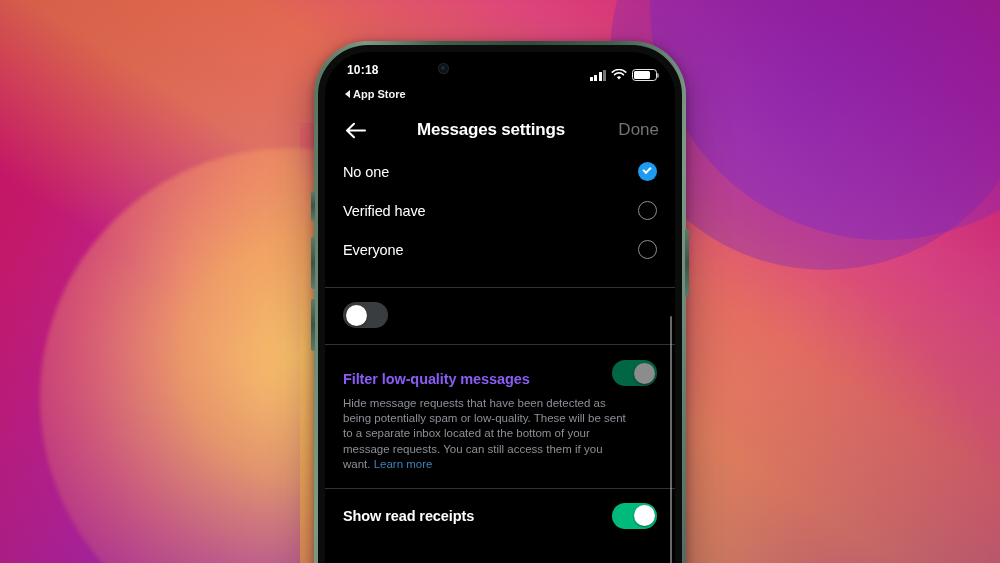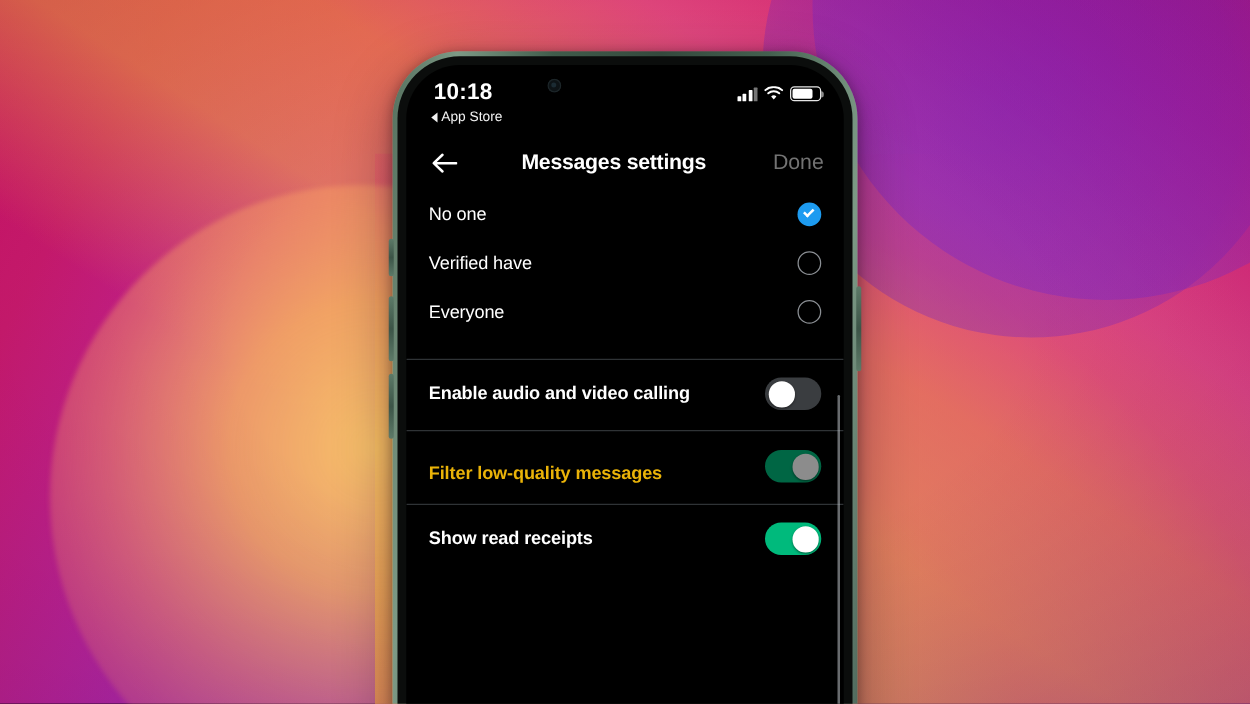--- a/index.html
+++ b/index.html
@@ -219,30 +219,30 @@
   
   .statusbar {
     position: relative;
     height: 56px;
     color: #fff;
   }
   .sb-time {
     position: absolute;
     left: 22px;
     top: 11px;
-    font-size: 18px;
+    font-size: 12px;
     font-weight: bold;
     letter-spacing: 0.2px;
   }
   .sb-back {
     position: absolute;
     left: 20px;
     top: 36px;
     font-size: 11px;
-    font-weight: normal;
+    font-weight: bold;
     color: #f2f2f2;
     display: flex;
     align-items: center;
     gap: 3px;
     white-space: nowrap;
   }
   .sb-tri {
     width: 0; height: 0;
     border-top: 4px solid transparent;
     border-bottom: 4px solid transparent;
@@ -383,21 +383,21 @@
     margin-top: 9px;
     font-size: 11.5px;
     line-height: 1.32;
     color: #9aa0a6;
     max-width: 288px;
   }
   .link {
     color: #3d7fbf;
     text-decoration: none;
   }
-  .section.dim .section-title { color: #eab308; margin-top: 12px; }
+  .section.dim .section-title { color: #8b5cf6; margin-top: 12px; }
   .section.dim .section-desc { color: #8b9097; }
   .section.dim .toggle { opacity: 0.55; }
 
   
   .toggle {
     width: 45px;
     height: 26px;
     border-radius: 13px;
     position: relative;
     flex: 0 0 auto;
@@ -513,36 +513,38 @@
               <span class="row-label">Everyone</span>
               <span class="radio"></span>
             </div>
           </div>
 
           <div style="height:18px"></div>
           <div class="divider"></div>
 
           <div class="section">
             <div class="section-head">
-              <span class="section-title">Enable audio and video calling</span>
               <span class="toggle">
                 <span class="knob"></span>
               </span>
             </div>
           </div>
 
           <div class="divider"></div>
 
           <div class="section dim">
             <div class="section-head">
               <span class="section-title">Filter low-quality messages</span>
               <span class="toggle on">
                 <span class="knob"></span>
               </span>
             </div>
+            <div class="section-desc">
+              <span>Hide message requests that have been detected as being potentially spam or low-quality. These will be sent to a separate inbox located at the bottom of your message requests. You can still access them if you want. </span><a class="link" href="#">Learn more</a>
+            </div>
           </div>
 
           <div class="divider"></div>
 
           <div class="section">
             <div class="section-head">
               <span class="section-title">Show read receipts</span>
               <span class="toggle on">
                 <span class="knob"></span>
               </span>

